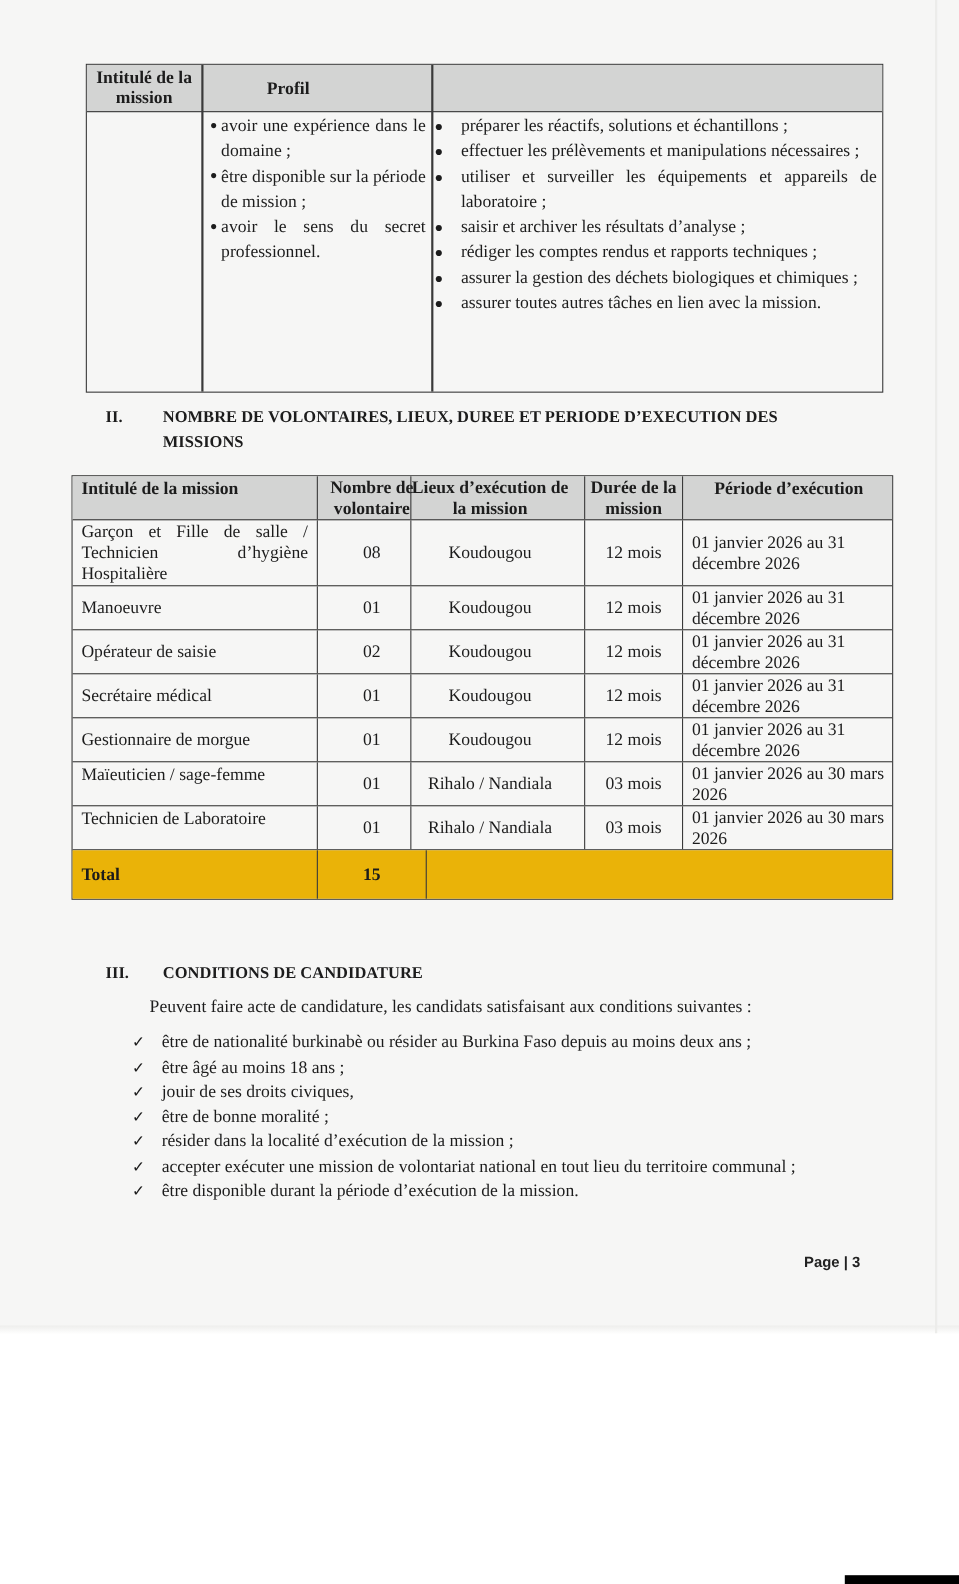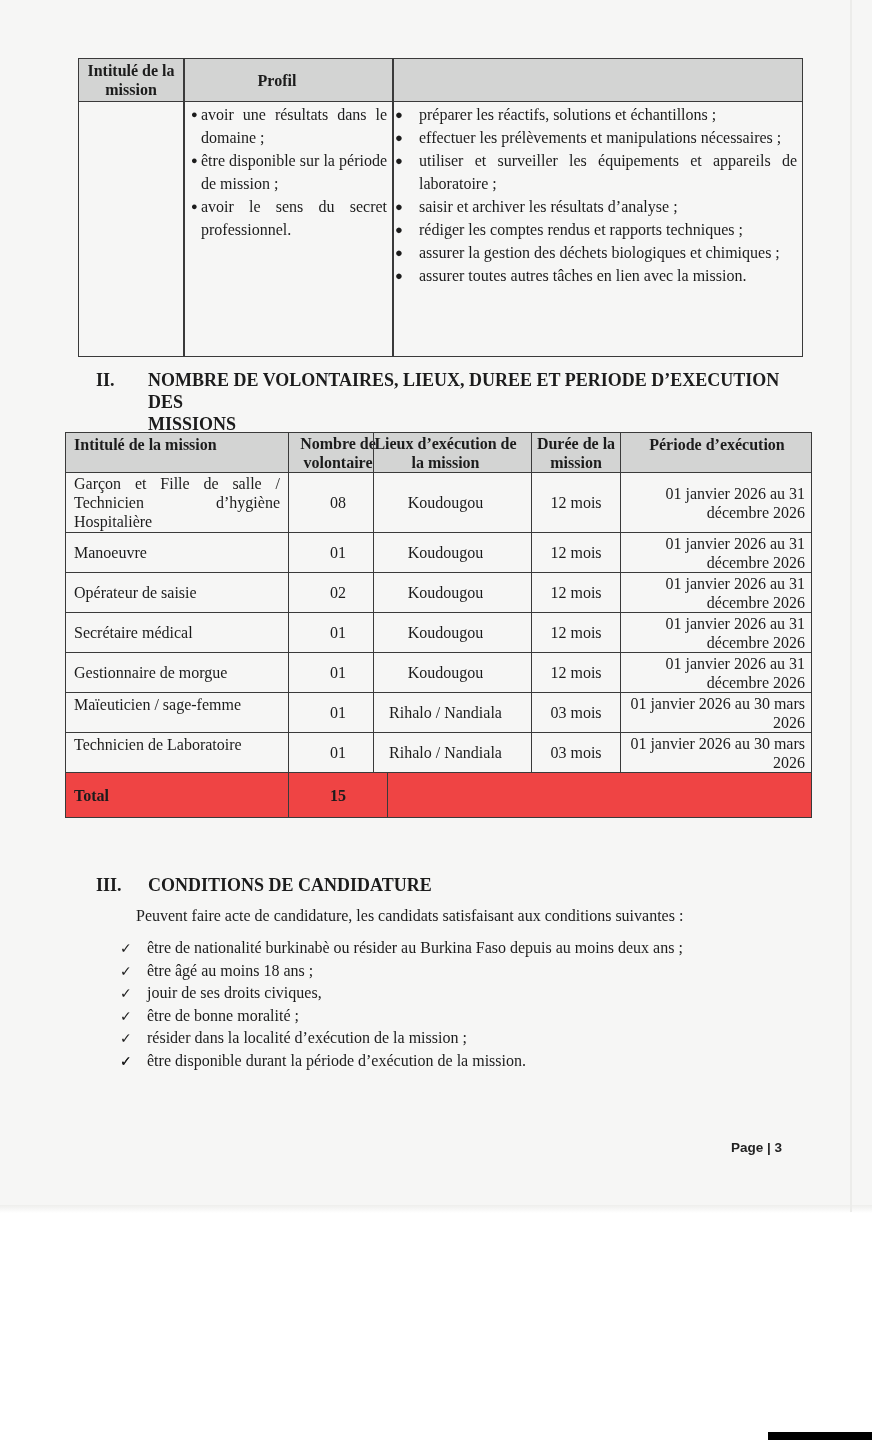--- a/index.html
+++ b/index.html
@@ -21,31 +21,31 @@
   .t1 .vd { position:absolute; top:0; bottom:0; width:1.5px; background:#3a3a3a; }
   .t1 .hcell { position:absolute; top:0; height:42px; font-weight:bold; font-size:16px; display:flex; align-items:center; justify-content:center; text-align:center; line-height:19px; }
   .t1 .profil { position:absolute; left:112px; top:44px; width:196px; font-size:16px; line-height:23px; }
   .t1 .profil .pi { position:relative; padding-left:10px; text-align:justify; text-align-last:left; }
   .t1 .profil .pi .b { position:absolute; left:0; top:0; }
   .t1 .taches { position:absolute; left:316px; top:44px; width:402px; font-size:16px; line-height:23px; }
   .t1 .taches .ti { position:relative; padding-left:24px; text-align:justify; }
   .t1 .taches .ti .b { position:absolute; left:0; top:0; font-size:13px; }
 
   
-  .sec { position:absolute; font-weight:bold; font-size:18px; line-height:22px; }
+  .sec { position:absolute; font-weight:bold; font-size:15px; line-height:22px; }
   .sec .num { position:absolute; left:0; top:0; }
   .sec .txt { position:absolute; left:52px; top:0; }
 
   
   .t2 { position:absolute; left:65px; top:432px; width:747px; height:386px; border:1.5px solid #3a3a3a; box-sizing:border-box; font-size:16px; }
   .t2 .row { position:absolute; left:0; right:0; border-bottom:1.2px solid #3a3a3a; box-sizing:border-box; }
   .t2 .row.head { background:#d3d4d3; }
-  .t2 .row.total { background:#ef4444; border-bottom:none;text-decoration:underline; }
+  .t2 .row.total { background:#eab308; border-bottom:none;text-decoration:underline; }
   .t2 .c { position:absolute; top:0; bottom:0; box-sizing:border-box; display:flex; align-items:center; line-height:19px; }
-  .t2 .c.bl { border-left:1.2px solid #3a3a3a;text-align:right; }
+  .t2 .c.bl { border-left:1.2px solid #3a3a3a; }
   .t2 .c.ctr { justify-content:center; text-align:center; }
   .t2 .c.top { align-items:flex-start; padding-top:2px; }
   .t2 .c1 { left:0; width:222px; padding:0 8px; }
   .t2 .c2 { left:222px; width:99px; }
   .t2 .c3 { left:307px; width:144px; }
   .t2 .c4 { left:465px; width:89px; }
   .t2 .c5 { left:554px; width:191px; padding:0 6px 0 8px; }
   .t2 .head .c { font-weight:bold; }
   .t2 .just { text-align:justify; text-align-last:left; width:100%; }
 
@@ -63,24 +63,24 @@
 
 <div class="scan"></div>
 <div class="scan-edge"></div>
 <div class="vline-right"></div>
 
 <div class="t1">
   <div class="hdr"></div>
   <div class="vd" style="left:104px"></div>
   <div class="vd" style="left:313px"></div>
   <div class="hcell" style="left:0;width:104px">Intitulé de la mission</div>
-  <div class="hcell" style="left:115px;width:166px">Profil</div>
+  <div class="hcell" style="left:100px;width:166px">Profil</div>
 
   <div class="profil">
-    <div class="pi"><span class="b" style="font-size:11px">●</span><span>avoir une résultats dans le domaine ;</span></div>
+    <div class="pi"><span class="b" style="font-size:11px">●</span><span>avoir une expérience dans le domaine ;</span></div>
     <div class="pi"><span class="b" style="font-size:11px">●</span><span>être disponible sur la période de mission ;</span></div>
     <div class="pi"><span class="b" style="font-size:11px">●</span><span>avoir le sens du secret professionnel.</span></div>
   </div>
 
   <div class="taches">
     <div class="ti"><span class="b">●</span><span>préparer les réactifs, solutions et échantillons ;</span></div>
     <div class="ti"><span class="b">●</span><span>effectuer les prélèvements et manipulations nécessaires ;</span></div>
     <div class="ti"><span class="b">●</span><span>utiliser et surveiller les équipements et appareils de laboratoire ;</span></div>
     <div class="ti"><span class="b">●</span><span>saisir et archiver les résultats d’analyse ;</span></div>
     <div class="ti"><span class="b">●</span><span>rédiger les comptes rendus et rapports techniques ;</span></div>
@@ -177,19 +177,19 @@
 </div>
 
 <div class="intro">Peuvent faire acte de candidature, les candidats satisfaisant aux conditions suivantes :</div>
 
 <div class="checks">
   <div class="ci"><span class="ck">✓</span><span>être de nationalité burkinabè ou résider au Burkina Faso depuis au moins deux ans ;</span></div>
   <div class="ci"><span class="ck">✓</span><span>être âgé au moins 18 ans ;</span></div>
   <div class="ci"><span class="ck">✓</span><span>jouir de ses droits civiques,</span></div>
   <div class="ci"><span class="ck">✓</span><span>être de bonne moralité ;</span></div>
   <div class="ci"><span class="ck">✓</span><span>résider dans la localité d’exécution de la mission ;</span></div>
-  <div class="ci"><span class="ck">✓</span></div>
+  <div class="ci"><span class="ck">✓</span><span>accepter exécuter une mission de volontariat national en tout lieu du territoire communal ;</span></div>
   <div class="ci"><span class="ck">✓</span><span>être disponible durant la période d’exécution de la mission.</span></div>
 </div>
 
 <div class="footer">Page | 3</div>
 
 <div class="blackbar"></div>
 
 </body></html>

